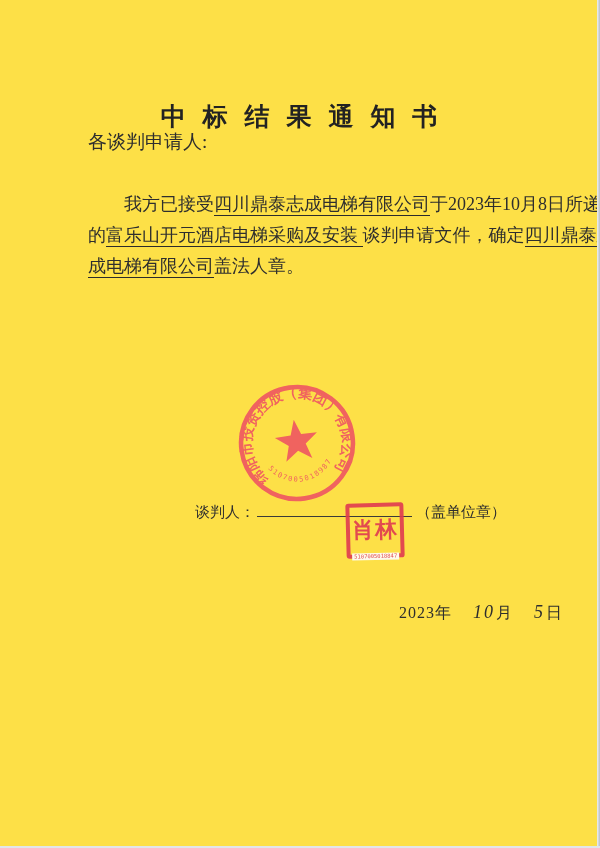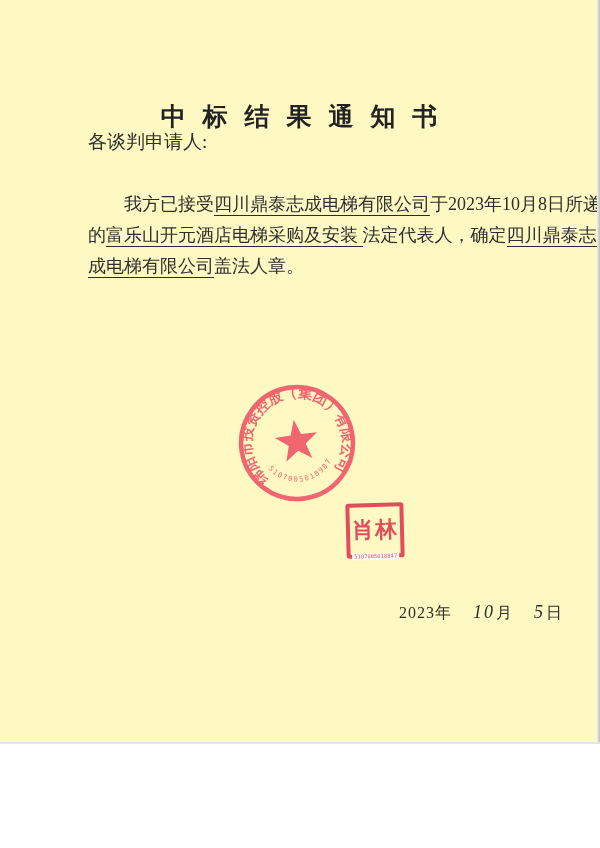--- a/index.html
+++ b/index.html
@@ -4,22 +4,22 @@
 <style>
   :root{
     --seal-red:#ee4f63;
     --stamp-red:#e03a50;
     --ink:#2e2e2e;
   }
   *{margin:0;padding:0;box-sizing:border-box;}
   html,body{background:#fff;}
   .page{
     position:relative;
-    width:600px;height:744px;
-    background:#fef9c3;
+    width:600px;height:848px;
+    background:#fde047;
     overflow:hidden;
     font-family:"Liberation Serif","DejaVu Serif",serif;
     color:var(--ink);
   }
   .scan-edge-right{
     position:absolute;right:0;top:0;width:3px;height:100%;
     background:linear-gradient(to right,#eef0f2,#b7bec6);
   }
   .scan-edge-bottom{
     position:absolute;left:0;bottom:0;width:100%;height:2px;
@@ -115,39 +115,42 @@
 </head>
 <body>
 
 <div class="page">
 
   <div class="doc-title">中 标 结 果 通 知 书</div>
 
   <div class="salutation">各谈判申请人:</div>
 
   <div class="body-paragraph"><span class="seg">我方已接受</span><span class="useg">四川鼎泰志成电梯有限公司</span><span class="seg">于2023年10月8日所递交
-的</span><span class="useg">富乐山开元酒店电梯采购及安装 </span><span class="seg">法定代表人，确定</span><span class="useg">四川鼎泰志
+的</span><span class="useg">富乐山开元酒店电梯采购及安装 </span><span class="seg">谈判申请文件，确定</span><span class="useg">四川鼎泰志
 成电梯有限公司</span><span class="seg">盖法人章。</span></div>
 
 
   <svg class="round-seal" viewBox="0 0 120 120" aria-hidden="true">
     <defs>
       <path id="arcTop" d="M 24.5 87.7 A 45 45 0 1 1 95.5 87.7" fill="none"></path>
       <path id="arcBot" d="M 27.1 79 A 38 38 0 0 0 92.9 79" fill="none"></path>
     </defs>
     <circle cx="60" cy="60" r="55" fill="none" stroke="var(--seal-red)" stroke-width="4.5"></circle>
     <text font-size="14" font-weight="bold" fill="var(--seal-red)" font-family="Liberation Serif, DejaVu Serif, serif">
       <textPath href="#arcTop" xlink:href="#arcTop" startOffset="50%" text-anchor="middle">绵阳市投资控股（集团）有限公司</textPath>
     </text>
     <polygon points="60,37 65.2,51.9 80.9,52.2 68.4,61.7 72.9,76.8 60,67.8 47.1,76.8 51.6,61.7 39.1,52.2 54.8,51.9" fill="var(--seal-red)"></polygon>
     <text font-size="7" fill="var(--seal-red)" letter-spacing="1.5" font-family="DejaVu Sans Mono, monospace">
       <textPath href="#arcBot" xlink:href="#arcBot" startOffset="50%" text-anchor="middle">5107005018987</textPath>
     </text>
   </svg>
 
+  <div class="sig-row sig-row-1">
+    <span>谈判人：</span><span class="sigline sigline-1"></span><span>（盖单位章）</span>
+  </div>
 
 
   <div class="name-stamp">
     <div class="name-stamp-name">肖林</div>
     <div class="name-stamp-serial">5107005018847</div>
   </div>
 
   <div class="date-line">
     <span>2023年</span><span class="hand">10</span><span>月</span><span class="hand">5</span><span>日</span>
   </div>

